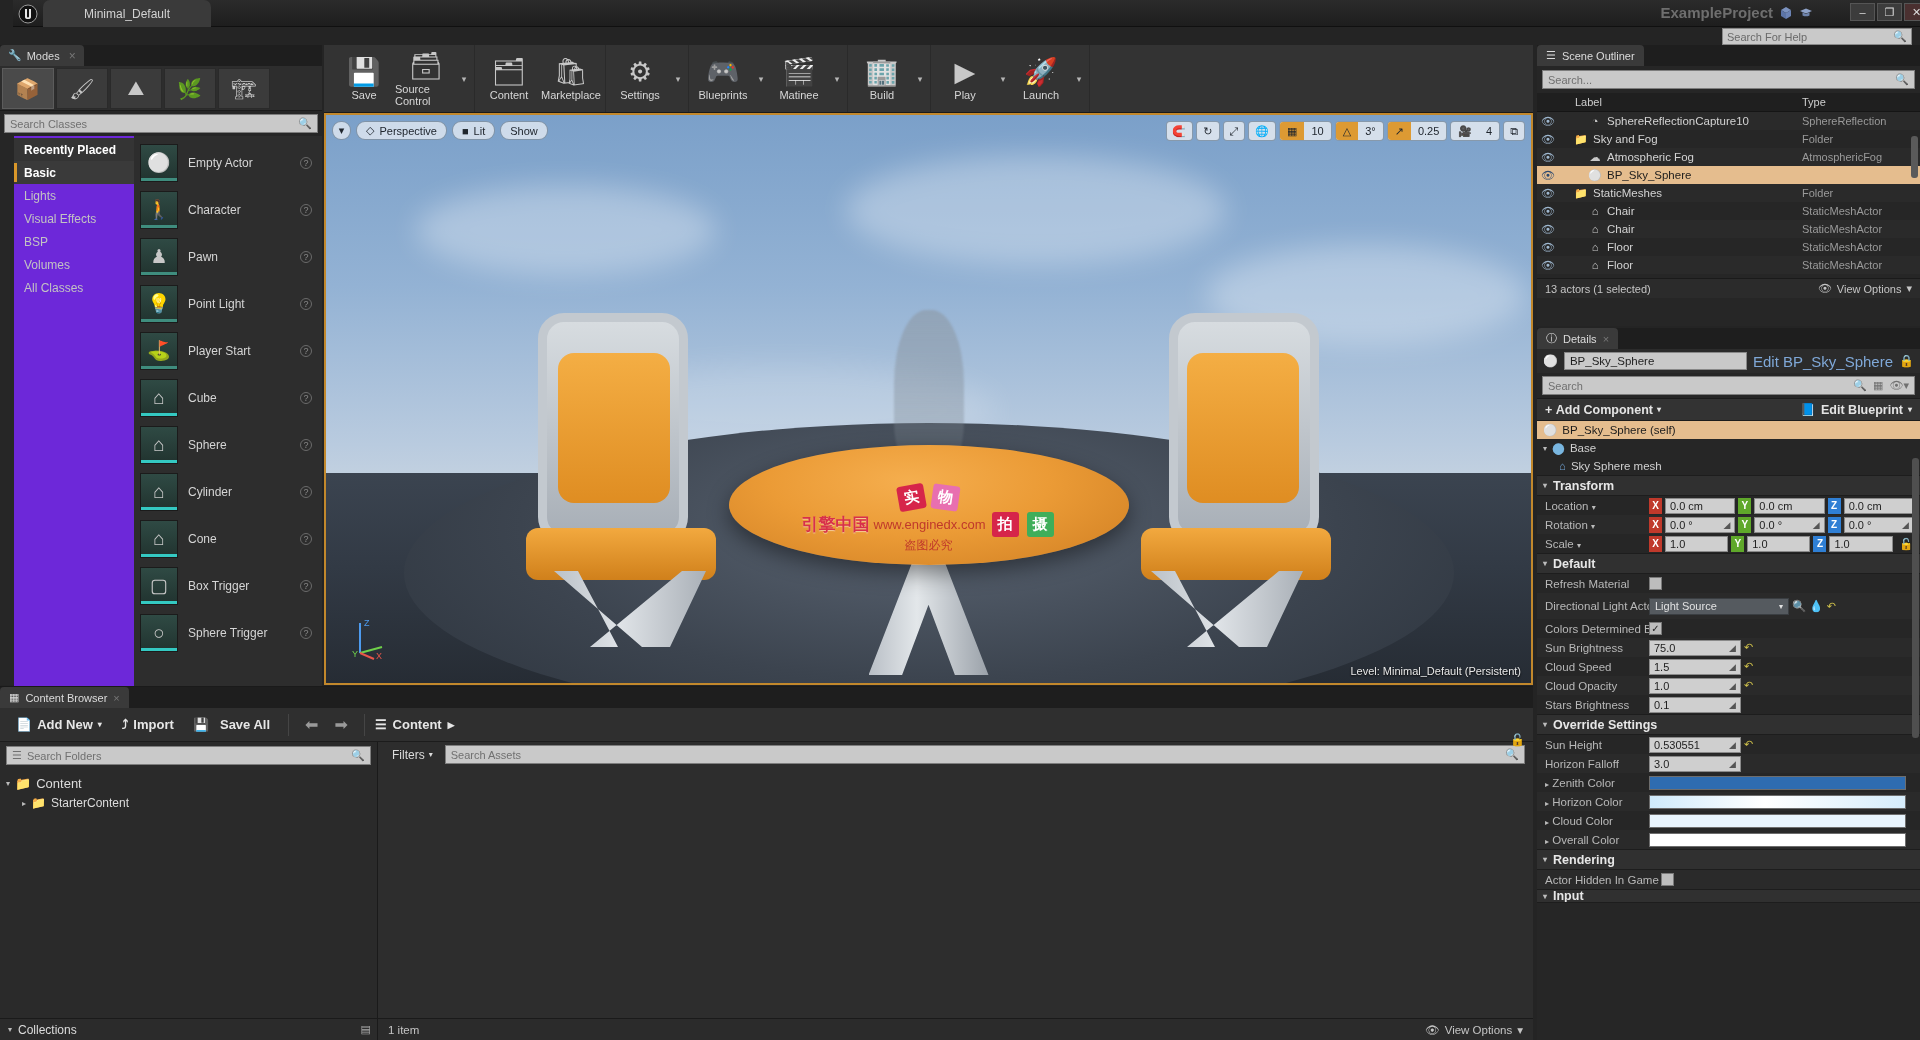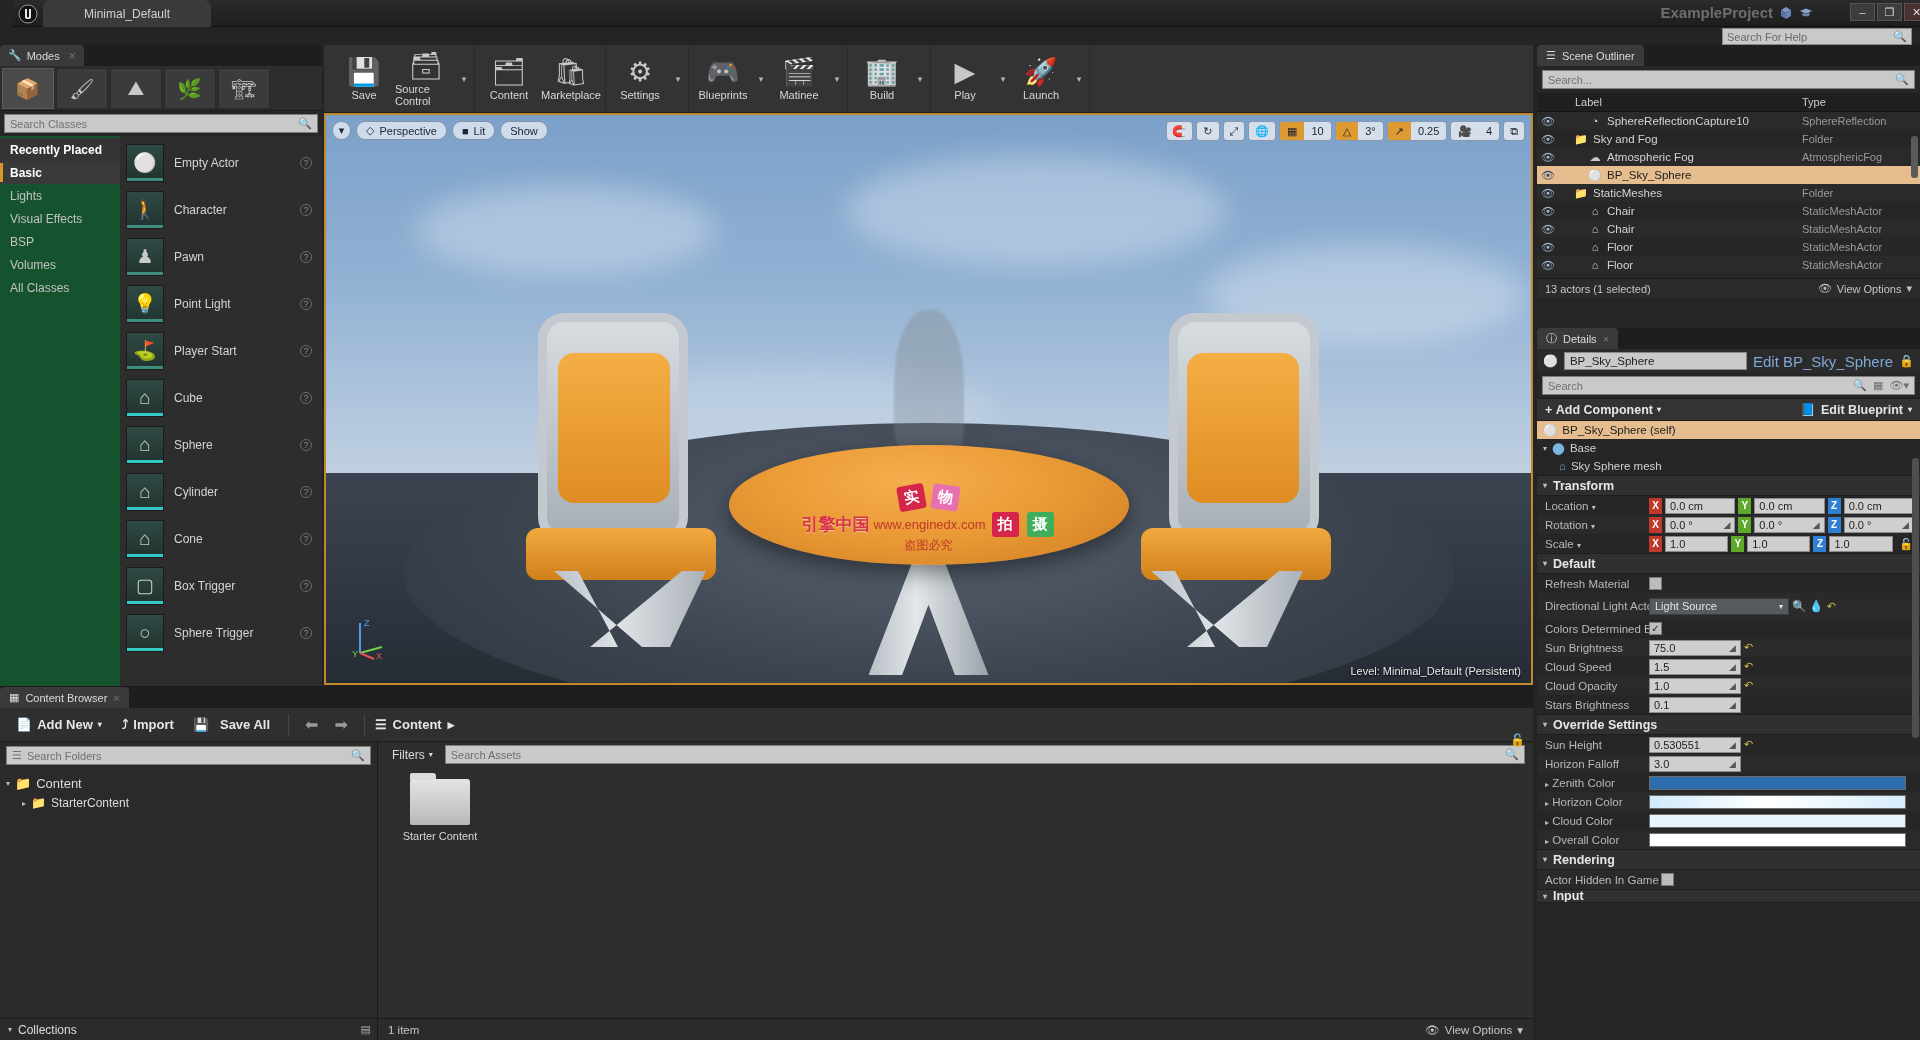--- a/index.html
+++ b/index.html
@@ -85,21 +85,21 @@
   }
   .mode-btn.sel { background: #4a4a4a; border-color: #5c5c5c; }
   .mode-glyph { font-size: 20px; }
   .search-classes {
     margin: 3px 4px; height: 19px; background: #c9c9c9;
     border: 1px solid #7d7d7d; display: flex; align-items: center;
     padding: 0 5px; font-size: 11px; color: #707070;
   }
   .search-classes .mag { margin-left: auto; color: #3a3a3a; }
   .modes-body { display: flex; height: 553px; }
-  .cat-list { width: 120px; background: #14532d; padding-top: 2px; }
+  .cat-list { width: 120px; background: #6d28d9; padding-top: 2px; margin-left: 14px; }
   .cat {
     height: 23px; display: flex; align-items: center; padding-left: 10px;
     font-size: 12px; color: #c3c3c3; position: relative;
   }
   .cat.active { background: #3a3a3a; color: #fff; font-weight: bold; }
   .cat.active::before {
     content:''; position:absolute; left:0; top:2px; bottom:2px;
     width:3px; background:#d9972a;
   }
   .cat.hl { background: #343434; font-weight: bold; color:#fff; }
@@ -1157,27 +1157,20 @@
         <div class="filter-bar">
           <div class="filter-btn">
             <span>Filters</span>
             <span style="font-size:8px;">▾</span>
           </div>
           <div class="asset-search">
             <span>Search Assets</span>
             <span class="mag">🔍</span>
           </div>
         </div>
-        <div class="asset-grid">
-          <div class="asset-tile">
-            <div class="asset-folder"></div>
-            <div class="asset-name">Starter
-Content</div>
-          </div>
-        </div>
       </div>
     </div>
     <div class="cb-foot">
       <div class="coll-box">
         <span class="tri">▾</span>
         <span>Collections</span>
         <span class="grip">▤</span>
       </div>
       <div class="cb-status">
         <span>1 item</span>

